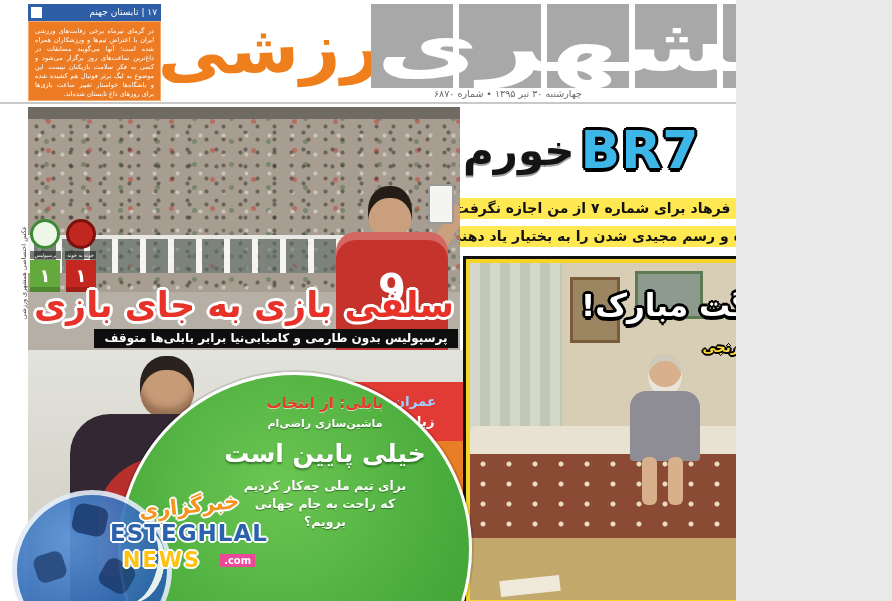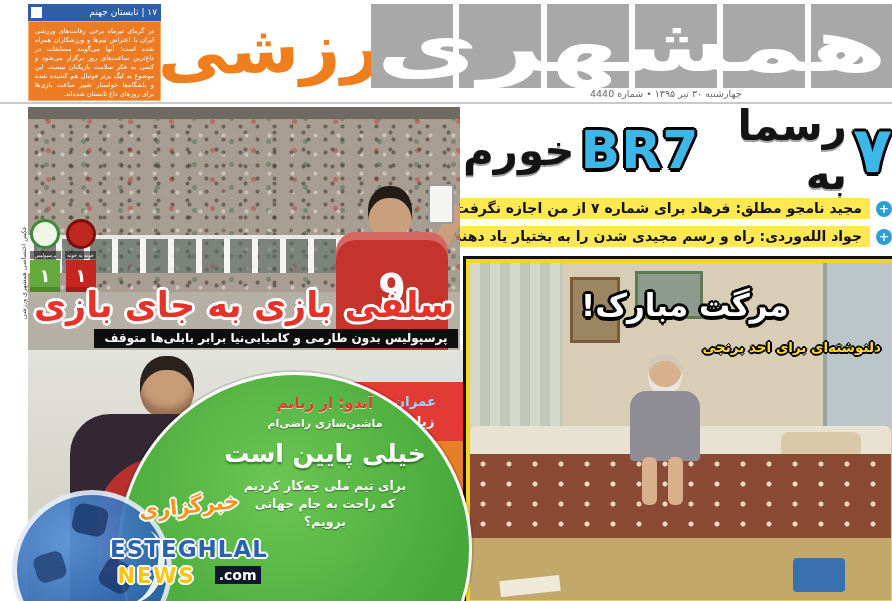--- a/index.html
+++ b/index.html
@@ -1,16 +1,16 @@
 <!DOCTYPE html>
 <html lang="fa"><head>
 <meta charset="utf-8">
 <style>
   html,body{margin:0;padding:0;background:#e9e9e9;}
-  #page{position:relative;width:892px;height:601px;background:#ffffff;overflow:hidden;
+  #page{position:relative;width:736px;height:601px;background:#ffffff;overflow:hidden;
         font-family:"DejaVu Sans",sans-serif;}
   .abs{position:absolute;}
   .rtl{direction:rtl;}
 
   
   .ow{text-shadow:-1px -1px 0 #fff,1px -1px 0 #fff,-1px 1px 0 #fff,1px 1px 0 #fff,-2px 0 0 #fff,2px 0 0 #fff,0 -2px 0 #fff,0 2px 0 #fff;}
   .ow2{text-shadow:-2px -2px 0 #fff,2px -2px 0 #fff,-2px 2px 0 #fff,2px 2px 0 #fff,-3px 0 0 #fff,3px 0 0 #fff,0 -3px 0 #fff,0 3px 0 #fff;}
   .ob{text-shadow:-1px -1px 0 #000,1px -1px 0 #000,-1px 1px 0 #000,1px 1px 0 #000,-2px 0 0 #000,2px 0 0 #000,0 -2px 0 #000,0 2px 0 #000;}
   .ob2{text-shadow:-2px -2px 0 #000,2px -2px 0 #000,-2px 2px 0 #000,2px 2px 0 #000,-3px 0 0 #000,3px 0 0 #000,0 -3px 0 #000,0 3px 0 #000,0 4px 0 #000;}
 
@@ -167,24 +167,24 @@
     background:radial-gradient(circle at 35% 30%,#5a93d8,#2a62ad 70%);opacity:.93;
     border:5px solid rgba(255,255,255,.85);}
   .wm-pent{position:absolute;background:#1b3f77;opacity:.9;border-radius:28%;}
   #wm-p1{left:56px;top:10px;width:34px;height:30px;transform:rotate(12deg);}
   #wm-p2{left:18px;top:58px;width:30px;height:28px;transform:rotate(-18deg);}
   #wm-p3{left:84px;top:66px;width:32px;height:30px;transform:rotate(30deg);}
   #wm-swoosh{position:absolute;left:96px;top:34px;width:44px;height:74px;border-radius:50%;
     border-right:7px solid rgba(255,255,255,.95);transform:rotate(14deg);}
   #wm-text{position:absolute;left:92px;top:8px;width:178px;text-align:center;}
   #wm-fa{color:#f6921e;font-size:21px;font-weight:bold;transform:rotate(-6deg);}
-  #wm-en1{color:#2a62ad;font-size:23px;font-weight:bold;letter-spacing:1px;margin-top:18px;}
+  #wm-en1{color:#2a62ad;font-size:23px;font-weight:bold;letter-spacing:1px;margin-top:2px;}
   #wm-en2-row{margin-top:2px;}
   #wm-en2{color:#ffc20e;font-size:21px;font-weight:bold;letter-spacing:2px;}
-  #wm-dom{display:inline-block;background:#0f172a;color:#fff;font-size:14px;font-weight:bold;
+  #wm-dom{display:inline-block;background:#ec4899;color:#fff;font-size:10px;font-weight:bold;
           padding:1px 4px;vertical-align:3px;margin-left:14px;}
 </style>
 </head>
 <body>
 
 <div id="page">
 
   <div class="abs" id="badge-box">
     <div id="badge-bar" class="rtl">
       <span class="chk"></span>
@@ -194,21 +194,21 @@
     </div>
     <div id="badge-body" class="rtl">در گرمای تیرماه برخی رقابت‌های ورزشی ایران با اعتراض تیم‌ها و ورزشکاران همراه شده است؛ آنها می‌گویند مسابقات در داغ‌ترین ساعت‌های روز برگزار می‌شود و کسی به فکر سلامت بازیکنان نیست. این موضوع به لیگ برتر فوتبال هم کشیده شده و باشگاه‌ها خواستار تغییر ساعت بازی‌ها برای روزهای داغ تابستان شده‌اند.</div>
   </div>
 
   <div class="abs" id="logo-script">ورزشی</div>
 
   <div class="abs" id="masthead">
     <span>همشهری</span>
   </div>
 
-  <div class="abs rtl" id="dateline">چهارشنبه ۳۰ تیر ۱۳۹۵ • شماره 4440</div>
+  <div class="abs rtl" id="dateline">چهارشنبه ۳۰ تیر ۱۳۹۵ • شماره ۶۸۷۰</div>
   <div class="abs" id="header-rule"></div>
 
   <div class="abs rtl" id="lead-headline">
     <span class="hl-num ob2">۷</span>
     <span class="hl-fa">رسما به</span>
     <span class="hl-latin ob2">BR7</span>
     <span class="hl-fa">خورم</span>
   </div>
 
   <div class="abs rtl bullet-row" style="top:196px;">
@@ -278,21 +278,21 @@
     </div>
     <div class="rtl" id="q-black">
       <span class="speaker-orange">جلالی:</span>
       <span class="ob">به تیم ۲۵ ساله من می‌گویند پیر</span>
     </div>
   </div>
 
   <div class="abs" id="green-circle">
     <div id="gc-inner" class="rtl">
       <div>
-        <span class="gc-q1a">آندو: از زبانم</span><br>
+        <span class="gc-q1a">بابلی: از انتخاب</span><br>
         <span class="gc-q1b">ماشین‌سازی راضی‌ام</span>
       </div>
       <div style="margin-top:6px;">
         <div class="gc-big white">خیلی پایین است</div>
       </div>
       <div id="gc-small">برای تیم ملی چه‌کار کردیم که راحت به جام جهانی برویم؟</div>
     </div>
   </div>
 
   <div class="abs" id="obit-frame">

